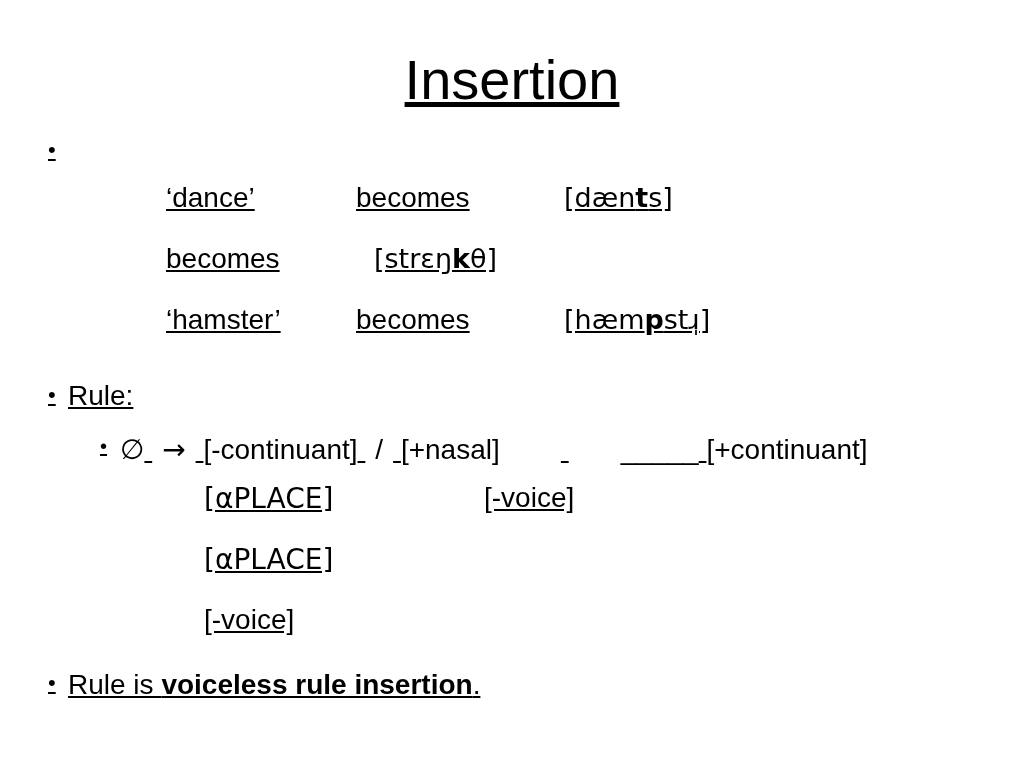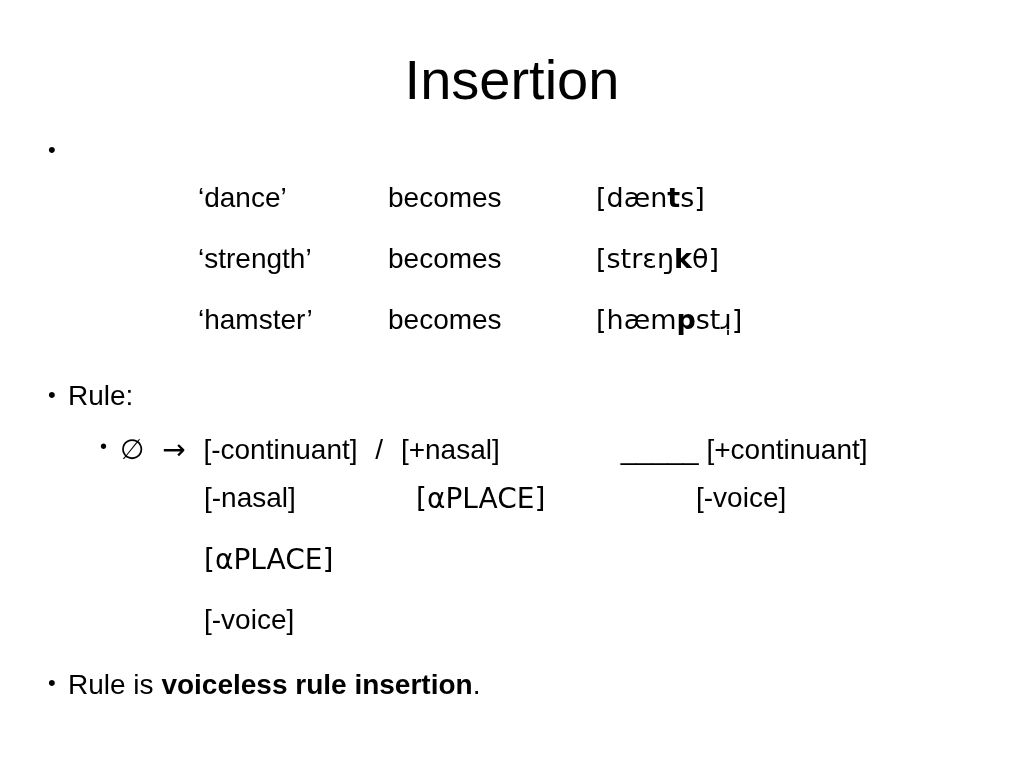--- a/index.html
+++ b/index.html
@@ -12,20 +12,21 @@
     background: #ffffff;
     font-family: "Liberation Sans", sans-serif;
     color: #000000;
     overflow: hidden;
   }
   .slide {
     position: relative;
     width: 1024px;
     height: 768px;
     box-sizing: border-box;
+    text-decoration: underline;
   }
   .slide-title {
     text-align: center;
     font-size: 56px;
     font-weight: normal;
     line-height: 1;
     margin: 0;
     padding-top: 52px;
     letter-spacing: 0px;
   }
@@ -52,21 +53,20 @@
   }
   .ex-row {
     display: flex;
     align-items: baseline;
     font-size: 28px;
     height: 61px;
   }
   .ex-word {
     width: 190px;
     flex: 0 0 190px;
-    margin-left: 32px;
   }
   .ex-becomes {
     width: 208px;
     flex: 0 0 208px;
   }
   .ex-phon {
     font-size: 28px;
     text-align: right;
   }
   .ipa {
@@ -138,21 +138,20 @@
 
     <div class="examples">
 
       <div class="ex-row">
         <span class="ex-word">‘dance’</span>
         <span class="ex-becomes">becomes</span>
         <span class="ex-phon ipa"><span>[dæn</span><b>t</b><span>s]</span></span>
       </div>
 
       <div class="ex-row">
-        <span class="ex-word">‘strength’</span>
         <span class="ex-becomes">becomes</span>
         <span class="ex-phon ipa"><span>[strɛŋ</span><b>k</b><span>θ]</span></span>
       </div>
 
       <div class="ex-row">
         <span class="ex-word">‘hamster’</span>
         <span class="ex-becomes">becomes</span>
         <span class="ex-phon ipa"><span>[hæm</span><b>p</b><span>stɹ̩]</span></span>
       </div>
 
@@ -172,21 +171,20 @@
           <span class="rule-seg sym" style="margin:0 10px;">→</span>
           <span class="rule-seg">[-continuant]</span>
           <span class="rule-seg" style="margin:0 10px;">/</span>
           <span class="rule-seg" style="width:160px;display:inline-block;">[+nasal]</span>
           <span class="rule-seg blank" style="width:130px;display:inline-block;text-align:right;">_____</span>
           <span class="rule-seg">[+continuant]</span>
         </span>
       </div>
 
       <div class="rule-row" style="margin-top:16px;">
-        <span class="col-a">[-nasal]</span>
         <span class="col-b sym">[αPLACE]</span>
         <span class="col-c">[-voice]</span>
       </div>
 
       <div class="rule-row">
         <span class="col-a sym">[αPLACE]</span>
       </div>
 
       <div class="rule-row">
         <span class="col-a">[-voice]</span>

